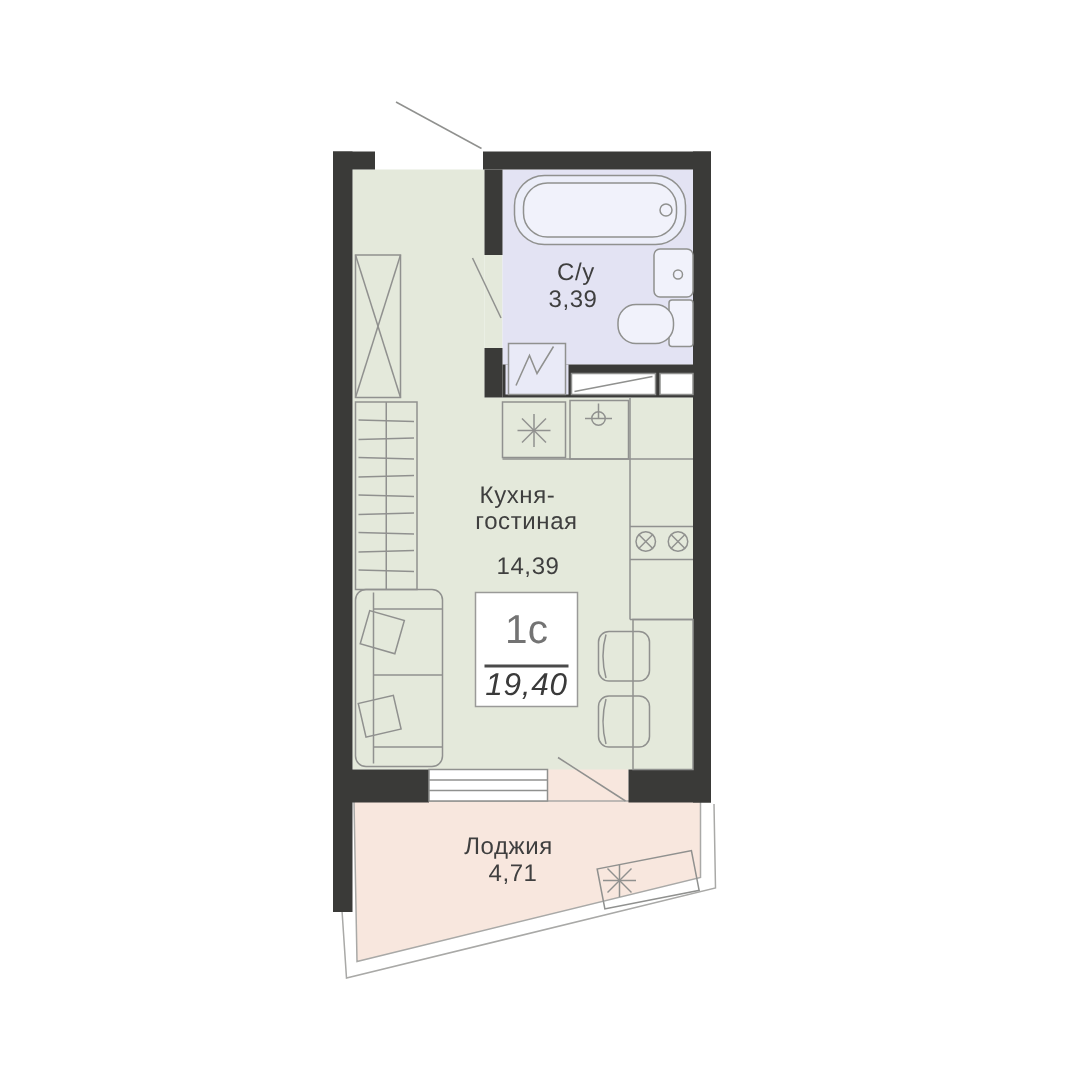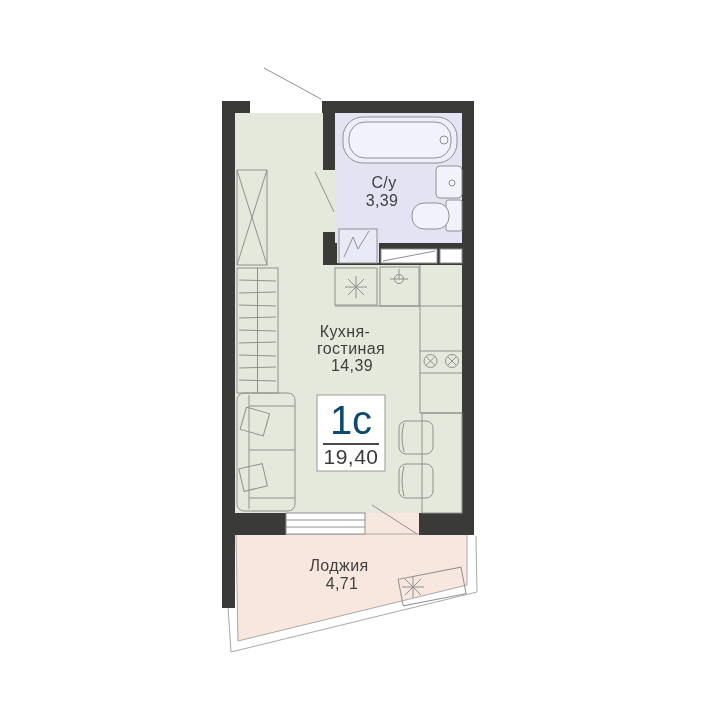--- a/index.html
+++ b/index.html
@@ -6,21 +6,21 @@
   .canvas{
     position:relative;width:638px;height:726px;background:#ffffff;overflow:hidden;
     font-family:"Liberation Sans","DejaVu Sans",sans-serif;color:#3f3f3f;
   }
   .canvas svg{position:absolute;left:0;top:0;}
   .label{
     position:absolute;transform:translate(-50%,-50%);
     white-space:nowrap;color:#3f3f3f;letter-spacing:.4px;text-align:center;
   }
   .room-label{font-size:16px;line-height:17px;}
-  .unit-type{font-size:40px;font-weight:500;color:#0c4a6e;letter-spacing:0;}
+  .unit-type{font-size:27px;font-weight:500;color:#737373;letter-spacing:0;}
   .unit-area{font-size:21px;color:#3a3a3a;letter-spacing:.5px;}
 </style>
 </head>
 <body>
 
 <div class="canvas">
 <svg width="726" height="726" viewBox="0 0 726 726">
 
   <g>
 
@@ -170,20 +170,20 @@
     <rect x="317" y="395" width="68" height="76" fill="#ffffff" stroke="#9a9a98" stroke-width="1"></rect>
     <line x1="323" y1="444" x2="379" y2="444" stroke="#4a4a4a" stroke-width="2"></line>
   </g>
 </svg>
 
   <div class="label room-label" style="left:384px;top:182px;">С/у</div>
   <div class="label room-label" style="left:382px;top:200px;text-align:center;">3,39</div>
 
   <div class="label room-label" style="left:345px;top:331px;">Кухня-</div>
   <div class="label room-label" style="left:351px;top:348px;text-align:right;">гостиная</div>
-  <div class="label room-label" style="left:352px;top:365px;">14,39</div>
+  <div class="label room-label" style="left:352px;top:378px;">14,39</div>
 
   <div class="label unit-type" style="left:351px;top:420px;">1с</div>
-  <div class="label unit-area" style="left:351px;top:457px;">19,40</div>
+  <div class="label unit-area" style="left:351px;top:457px;font-style:italic;">19,40</div>
 
   <div class="label room-label" style="left:339px;top:565px;">Лоджия</div>
   <div class="label room-label" style="left:342px;top:583px;">4,71</div>
 </div>
 
 </body></html>

